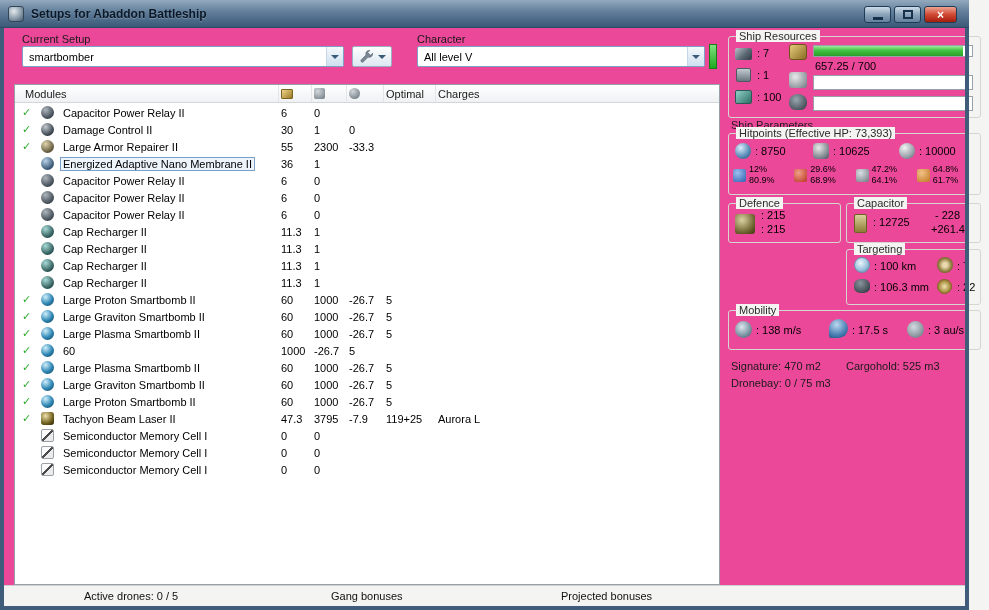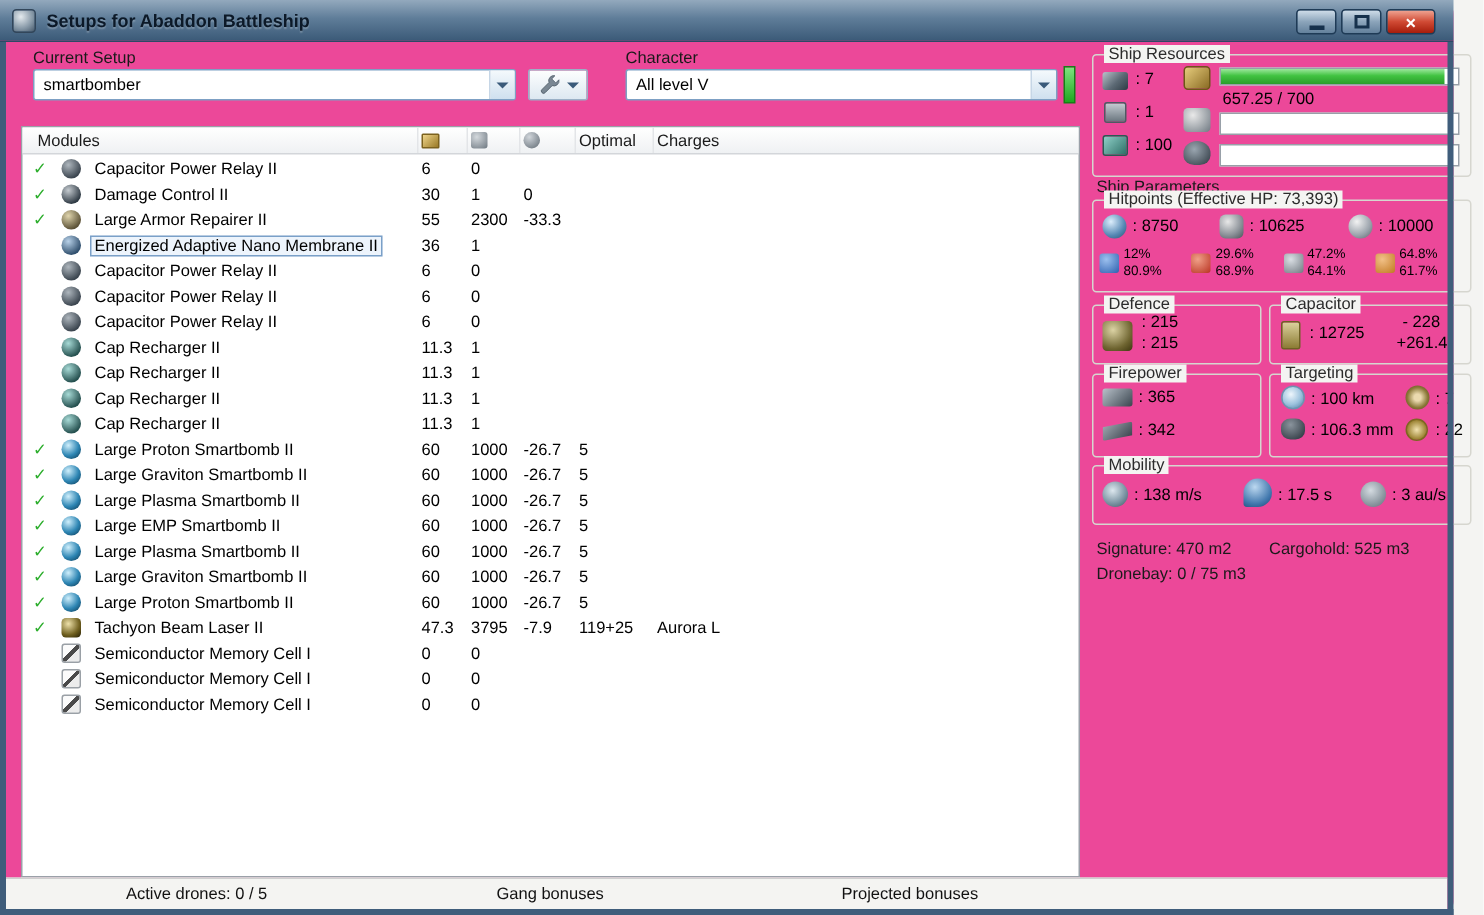--- a/index.html
+++ b/index.html
@@ -368,21 +368,20 @@
           <span class="cell num">1000</span>
           <span class="cell num">-26.7</span>
           <span class="cell num">5</span>
           <span class="cell num"></span>
         </div>
         <div class="mrow">
           <span class="cell check">✓</span>
           <span class="cell iconc">
             <span class="mod-icon mi-smartbomb"></span>
           </span>
-          <span class="cell namec"><span class="ninner">Large EMP Smartbomb II</span></span>
           <span class="cell num">60</span>
           <span class="cell num">1000</span>
           <span class="cell num">-26.7</span>
           <span class="cell num">5</span>
           <span class="cell num"></span>
         </div>
         <div class="mrow">
           <span class="cell check">✓</span>
           <span class="cell iconc">
             <span class="mod-icon mi-smartbomb"></span>
@@ -519,27 +518,20 @@
   </div>
 
   <div class="group" style="left:846px;top:203px;width:135px;height:40px">
     <span class="glabel">Capacitor</span>
     <span class="ic ic-capbattery" style="left:7px;top:10px;width:13px;height:19px"></span>
     <span class="val" style="left:26px;top:12px">: 12725</span>
     <span class="val" style="left:88px;top:5px">- 228</span>
     <span class="val" style="left:84px;top:19px">+261.4</span>
   </div>
 
-  <div class="group" style="left:728px;top:249px;width:113px;height:56px">
-    <span class="glabel">Firepower</span>
-    <span class="ic ic-volley" style="left:6px;top:9px;width:20px;height:12px"></span>
-    <span class="val" style="left:30px;top:9px">: 365</span>
-    <span class="ic ic-dps" style="left:6px;top:31px;width:20px;height:13px"></span>
-    <span class="val" style="left:30px;top:31px">: 342</span>
-  </div>
 
   <div class="group" style="left:846px;top:249px;width:135px;height:56px">
     <span class="glabel">Targeting</span>
     <span class="ic ic-range" style="left:7px;top:7px;width:16px;height:16px"></span>
     <span class="val" style="left:27px;top:10px">: 100 km</span>
     <span class="ic ic-maxtargets" style="left:90px;top:7px;width:16px;height:16px"></span>
     <span class="val" style="left:110px;top:10px">: 7</span>
     <span class="ic ic-scanres" style="left:7px;top:29px;width:16px;height:14px"></span>
     <span class="val" style="left:27px;top:31px">: 106.3 mm</span>
     <span class="ic ic-sensor" style="left:90px;top:29px;width:15px;height:15px"></span>

